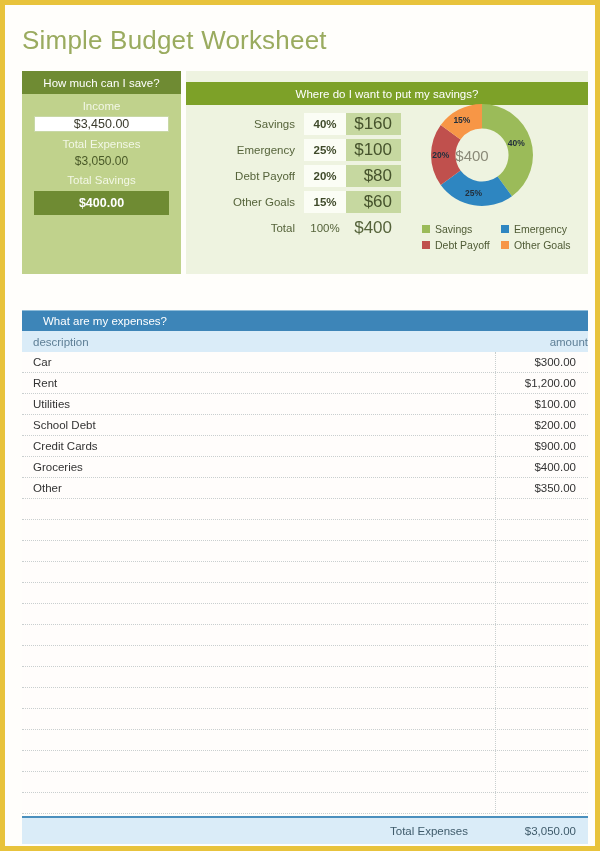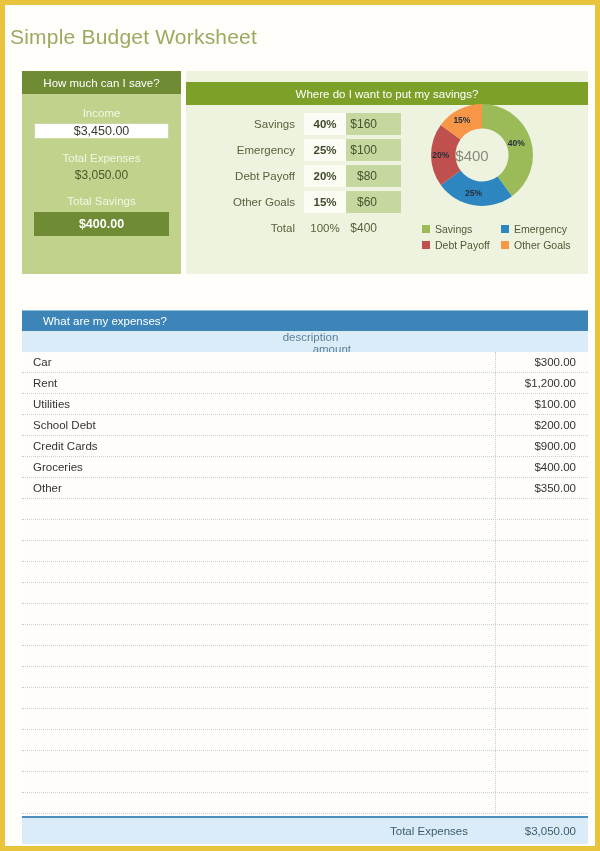--- a/index.html
+++ b/index.html
@@ -19,23 +19,23 @@
     top: 5px;
     width: 590px;
     height: 841px;
     background: #fffefb;
     overflow: hidden;
   }
 
   
   .title {
     position: absolute;
-    left: 5px;
+    left: 17px;
     top: 20px;
-    font-size: 21px;
+    font-size: 26px;
     color: #9aab5f;
     letter-spacing: 0.2px;
     white-space: nowrap;
   }
 
   
   .top-section {
     position: absolute;
     left: 17px;
     top: 66px;
@@ -56,21 +56,21 @@
     color: #ffffff;
     font-size: 11.5px;
     display: flex;
     align-items: center;
     justify-content: center;
   }
   .lp-label {
     text-align: center;
     color: #f2f7e6;
     font-size: 11.5px;
-    margin-top: 13px;
+    margin-top: 6px;
   }
   .income-box {
     margin: 4px 12px 0 12px;
     height: 16px;
     background: #ffffff;
     border: 1px solid #c8d8a6;
     display: flex;
     align-items: center;
     justify-content: center;
     font-size: 12.5px;
@@ -144,26 +144,26 @@
     color: #3f4a2a;
     display: flex;
     align-items: center;
     justify-content: center;
     box-sizing: border-box;
   }
   .alloc-amt {
     width: 55px;
     height: 22px;
     background: #c6d8a0;
-    font-size: 12px;
+    font-size: 17px;
     color: #46532c;
     display: flex;
     align-items: center;
     justify-content: flex-end;
-    padding-right: 24px;
+    padding-right: 9px;
     box-sizing: border-box;
   }
   .alloc-row.total .alloc-pct,
   .alloc-row.total .alloc-amt {
     background: transparent;
     font-weight: normal;
   }
   .alloc-row.total .alloc-name,
   .alloc-row.total .alloc-pct,
   .alloc-row.total .alloc-amt {
@@ -246,21 +246,20 @@
     border-top: 1px solid #8fbcd9;
   }
   .exp-colhead {
     height: 21px;
     background: #daecf8;
     display: flex;
     align-items: center;
     font-size: 11.5px;
     color: #5e7f96;
     box-sizing: border-box;
-    flex-direction: column;
   }
   .exp-colhead .c-desc {
     flex: 1;
     padding-left: 11px;
   }
   .exp-colhead .c-amt {
     width: 92px;
     text-align: right;
   }
   .exp-body {

